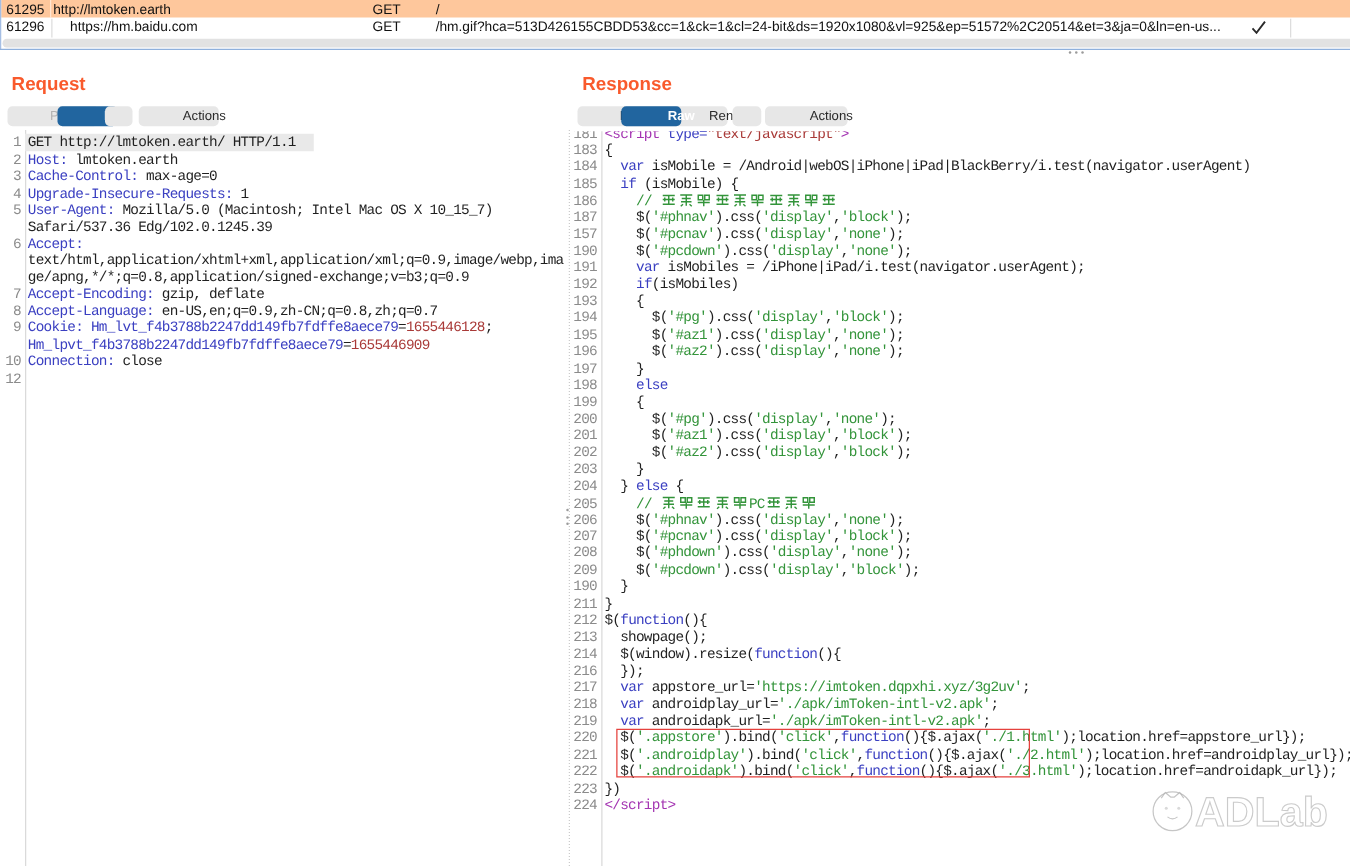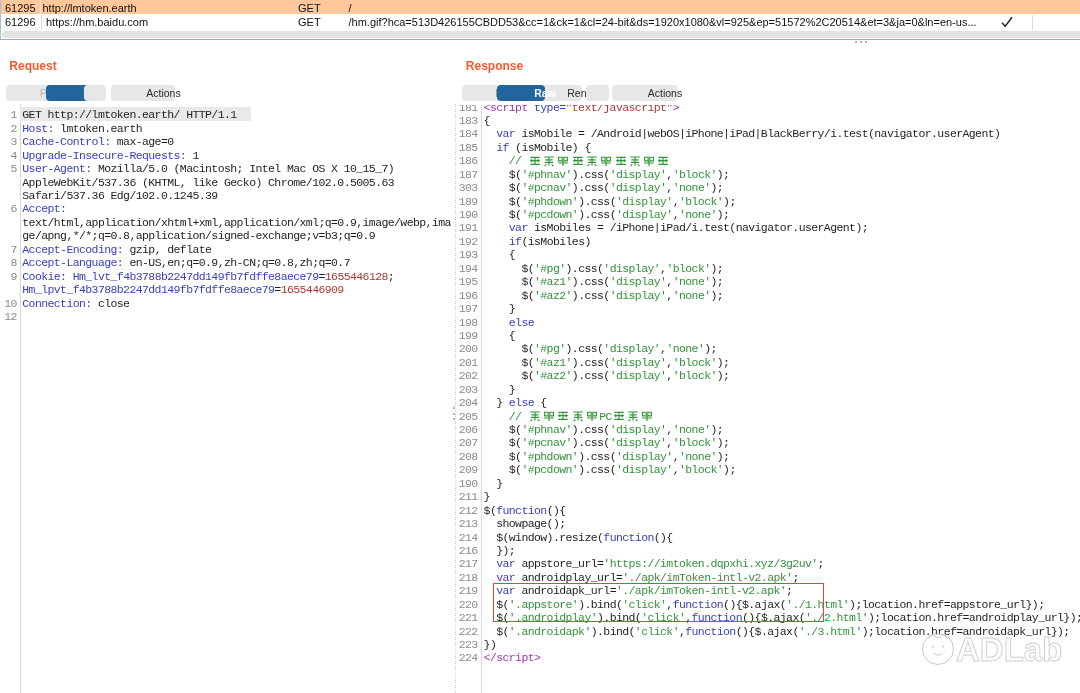--- a/index.html
+++ b/index.html
@@ -17,21 +17,21 @@
   background:#e2e2e2; border-radius:4px 0 0 4px; }
 #tbl-border-l { position:absolute; left:0; top:0; width:1.3px; height:40px; background:#a5bee4; }
 #tbl-border-b { position:absolute; left:0; top:38.6px; width:1080px; height:1.4px; background:#8fb0dc; }
 #hdots { position:absolute; left:855px; top:41.2px; width:14px; height:3px; }
 #hdots i, #vdots i { position:absolute; width:2px; height:2px; border-radius:50%; background:#9a9a9a; }
 #vdots { position:absolute; left:453px; top:407px; width:3px; height:14px; z-index:5; }
 #vsplit { position:absolute; left:454.5px; top:104px; width:1px; height:589px;
   background:repeating-linear-gradient(to bottom,#cbcbcb 0 1px,transparent 1px 2.4px); }
 
 
-.title { position:absolute; font-size:12px; font-weight:bold; color:#f95a2c; }
+.title { position:absolute; font-size:15px; font-weight:bold; color:#f95a2c; }
 .pill { position:absolute; top:84.5px; height:16.5px; border-radius:4px; background:#e7e7e7; }
 .seg { position:absolute; top:0; height:16.5px; font-size:10.5px; color:#2a2a2a;
   display:flex; align-items:center; justify-content:center; white-space:nowrap;padding-left:48px; }
 .seg.sel { background:#21659f; color:#fff; border-radius:4px; font-weight:bold; }
 .seg.dis { color:#b2b2b2; }
 .chev { margin-left:7px; }
 
 
 .code { position:absolute; font-family:"Liberation Mono", monospace; font-size:11.5px;
   line-height:13.44px; letter-spacing:-0.6px; color:#1f1f1f; }
@@ -67,21 +67,21 @@
 
 <div id="tbl">
   <div id="row1">
     <span class="cell" style="left:4px">61295</span>
     <span class="cell" style="left:41.5px">http://lmtoken.earth</span>
     <span class="cell" style="left:297px">GET</span>
     <span class="cell" style="left:347.5px">/</span>
   </div>
   <div id="row2">
     <span class="cell" style="left:4px">61296</span>
-    <span class="cell" style="left:45px">https://hm.baidu.com</span>
+    <span class="cell" style="left:55px">https://hm.baidu.com</span>
     <span class="cell" style="left:297px">GET</span>
     <span class="cell" style="left:347.5px">/hm.gif?hca=513D426155CBDD53&amp;cc=1&amp;ck=1&amp;cl=24-bit&amp;ds=1920x1080&amp;vl=925&amp;ep=51572%2C20514&amp;et=3&amp;ja=0&amp;ln=en-us...</span>
     <span class="cell" style="left:1000px;height:11px"><svg width="12" height="11" viewBox="0 0 12 11">
             <path d="M1 6.2l3.2 3.6L11 0.8" fill="none" stroke="#2a2a2a" stroke-width="1.5"></path>
           </svg></span>
     <span class="vsep" style="left:39.5px;height:14.5px"></span>
     <span class="vsep" style="left:1031px;height:14.5px"></span>
   </div>
   <span class="vsep" style="left:39.5px;top:0;height:14.2px;background:rgba(255,255,255,0.55)"></span>
   <div id="hscroll"></div>
@@ -115,21 +115,20 @@
     </div>
 <div id="req-gsep"></div>
 <div id="req-hl"></div>
 <div id="req-code" class="code">
       <div id="req-inner">
 <div class="row"><span class="ln">1</span><span class="cd">GET http://lmtoken.earth/ HTTP/1.1</span></div>
 <div class="row"><span class="ln">2</span><span class="cd"><i class="b">Host:</i> lmtoken.earth</span></div>
 <div class="row"><span class="ln">3</span><span class="cd"><i class="b">Cache-Control:</i> max-age=0</span></div>
 <div class="row"><span class="ln">4</span><span class="cd"><i class="b">Upgrade-Insecure-Requests:</i> 1</span></div>
 <div class="row"><span class="ln">5</span><span class="cd"><i class="b">User-Agent:</i> Mozilla/5.0 (Macintosh; Intel Mac OS X 10_15_7)</span></div>
-<div class="row"><span class="ln"></span><span class="cd">AppleWebKit/537.36 (KHTML, like Gecko) Chrome/102.0.5005.63</span></div>
 <div class="row"><span class="ln"></span><span class="cd">Safari/537.36 Edg/102.0.1245.39</span></div>
 <div class="row"><span class="ln">6</span><span class="cd"><i class="b">Accept:</i></span></div>
 <div class="row"><span class="ln"></span><span class="cd">text/html,application/xhtml+xml,application/xml;q=0.9,image/webp,ima</span></div>
 <div class="row"><span class="ln"></span><span class="cd">ge/apng,*/*;q=0.8,application/signed-exchange;v=b3;q=0.9</span></div>
 <div class="row"><span class="ln">7</span><span class="cd"><i class="b">Accept-Encoding:</i> gzip, deflate</span></div>
 <div class="row"><span class="ln">8</span><span class="cd"><i class="b">Accept-Language:</i> en-US,en;q=0.9,zh-CN;q=0.8,zh;q=0.7</span></div>
 <div class="row"><span class="ln">9</span><span class="cd"><i class="b">Cookie:</i> <i class="b">Hm_lvt_f4b3788b2247dd149fb7fdffe8aece79</i>=<i class="r">1655446128</i>;</span></div>
 <div class="row"><span class="ln"></span><span class="cd"><i class="b">Hm_lpvt_f4b3788b2247dd149fb7fdffe8aece79</i>=<i class="r">1655446909</i></span></div>
 <div class="row"><span class="ln">10</span><span class="cd"><i class="b">Connection:</i> close</span></div>
 <div class="row"><span class="ln">12</span><span class="cd"></span></div>
@@ -179,22 +178,21 @@
             </svg><svg class="cj" width="12" height="12" viewBox="0 0 12 12">
               <path d="M1.2 2h9.6M2.4 4.8h7.2M1.8 7.4h8.4M6 2v8.6"></path>
               <path d="M3.4 9.4l-1.8 1.6M8.6 9.4l1.8 1.6"></path>
             </svg><svg class="cj" width="12" height="12" viewBox="0 0 12 12">
               <path d="M1.6 2.2h3.6v3.6H1.6zM6.8 2.2h3.6v3.6H6.8zM1.2 8h9.6M6 6v5"></path>
             </svg><svg class="cj" width="12" height="12" viewBox="0 0 12 12">
               <path d="M1.2 2.4h9.6M1.2 5.6h9.6M1.2 9.4h9.6M6 2.4v7"></path>
               <path d="M2.8 4v3.2M9.2 4v3.2"></path>
             </svg></span></div>
 <div class="row"><span class="ln">187</span><span class="cd">&nbsp;&nbsp;&nbsp;&nbsp;$(<i class="g">'#phnav'</i>).css(<i class="g">'display'</i>,<i class="g">'block'</i>);</span></div>
-<div class="row"><span class="ln">303</span><span class="cd">&nbsp;&nbsp;&nbsp;&nbsp;$(<i class="g">'#pcnav'</i>).css(<i class="g">'display'</i>,<i class="g">'none'</i>);</span></div>
-<div class="row"><span class="ln">189</span><span class="cd">&nbsp;&nbsp;&nbsp;&nbsp;$(<i class="g">'#phdown'</i>).css(<i class="g">'display'</i>,<i class="g">'block'</i>);</span></div>
+<div class="row"><span class="ln">157</span><span class="cd">&nbsp;&nbsp;&nbsp;&nbsp;$(<i class="g">'#pcnav'</i>).css(<i class="g">'display'</i>,<i class="g">'none'</i>);</span></div>
 <div class="row"><span class="ln">190</span><span class="cd">&nbsp;&nbsp;&nbsp;&nbsp;$(<i class="g">'#pcdown'</i>).css(<i class="g">'display'</i>,<i class="g">'none'</i>);</span></div>
 <div class="row"><span class="ln">191</span><span class="cd">&nbsp;&nbsp;&nbsp;&nbsp;<i class="b">var</i> isMobiles = /iPhone|iPad/i.test(navigator.userAgent);</span></div>
 <div class="row"><span class="ln">192</span><span class="cd">&nbsp;&nbsp;&nbsp;&nbsp;<i class="b">if</i>(isMobiles)</span></div>
 <div class="row"><span class="ln">193</span><span class="cd">&nbsp;&nbsp;&nbsp;&nbsp;{</span></div>
 <div class="row"><span class="ln">194</span><span class="cd">&nbsp;&nbsp;&nbsp;&nbsp;&nbsp;&nbsp;$(<i class="g">'#pg'</i>).css(<i class="g">'display'</i>,<i class="g">'block'</i>);</span></div>
 <div class="row"><span class="ln">195</span><span class="cd">&nbsp;&nbsp;&nbsp;&nbsp;&nbsp;&nbsp;$(<i class="g">'#az1'</i>).css(<i class="g">'display'</i>,<i class="g">'none'</i>);</span></div>
 <div class="row"><span class="ln">196</span><span class="cd">&nbsp;&nbsp;&nbsp;&nbsp;&nbsp;&nbsp;$(<i class="g">'#az2'</i>).css(<i class="g">'display'</i>,<i class="g">'none'</i>);</span></div>
 <div class="row"><span class="ln">197</span><span class="cd">&nbsp;&nbsp;&nbsp;&nbsp;}</span></div>
 <div class="row"><span class="ln">198</span><span class="cd">&nbsp;&nbsp;&nbsp;&nbsp;<i class="b">else</i></span></div>
 <div class="row"><span class="ln">199</span><span class="cd">&nbsp;&nbsp;&nbsp;&nbsp;{</span></div>

